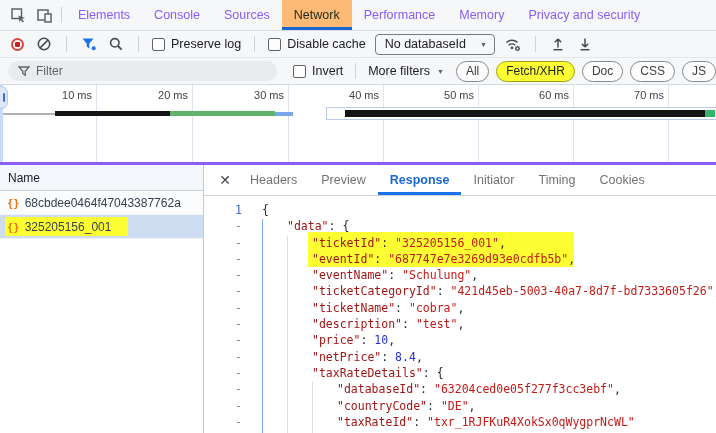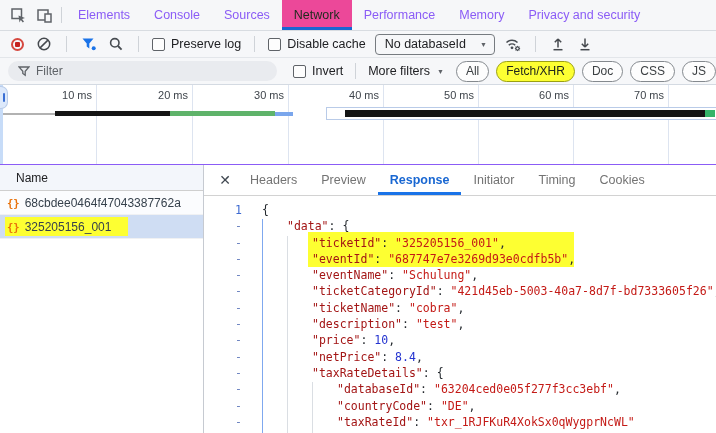--- a/index.html
+++ b/index.html
@@ -8,21 +8,21 @@
     width:716px; height:433px; position:relative; overflow:hidden;
     font-family:"Liberation Sans", sans-serif; font-size:12px; color:#202124;
     background:#fff; border:0;
   }
   
   .main-tabbar { height:31px; background:#f6f7f9; border-bottom:1px solid #d8dce1;
     display:flex; align-items:stretch; padding-left:5px; overflow:hidden; }
   .tool-icon { display:flex; align-items:center; justify-content:center; width:26px; height:100%; }
   .vdiv { width:1px; height:16px; background:#cfd3d8; align-self:center; margin:0 4px; }
   .tab { display:flex; align-items:center; padding:0 12px; font-size:12.5px; color:#8b5cf6; white-space:nowrap; }
-  .tab.hl-tab { background:#ec4899; box-shadow: inset 0 -3px 0 #1766d1; color:#1d2b1d; }
+  .tab.hl-tab { background:#fdba74; box-shadow: inset 0 -3px 0 #1766d1; color:#1d2b1d; }
   
   .net-toolbar { height:27px; background:#f6f7f9; border-bottom:1px solid #e3e6ea;
     display:flex; align-items:center; padding:0 8px; gap:9px; overflow:hidden; }
   .icon-btn { display:flex; align-items:center; justify-content:center; width:18px; height:18px; }
   .rec-ring { width:13px; height:13px; border:2px solid #d5483f; border-radius:50%;
     display:flex; align-items:center; justify-content:center; }
   .rec-core { width:5px; height:5px; background:#c5221f; border-radius:1px; }
   .chk-row { display:flex; align-items:center; gap:6px; white-space:nowrap; color:#202124; font-size:12.5px; }
   .chk { width:13px; height:13px; border:1.5px solid #5f6368; border-radius:2px; background:#fdfdfd; }
   .select-box { display:flex; align-items:center; gap:14px; border:1px solid #767b80; border-radius:4px;
@@ -36,36 +36,36 @@
   .filter-input input { border:none; outline:none; background:transparent; font-family:"Liberation Sans",sans-serif;
     font-size:12px; color:#202124; width:100%; }
   .filter-input input::placeholder { color:#5f6368; }
   .spacer { flex:1; }
   .mf { display:flex; align-items:center; gap:7px; white-space:nowrap; font-size:12.5px; color:#202124; }
   .chips { display:flex; align-items:center; gap:7px; margin-left:4px; }
   .chip { border:1px solid #84898e; border-radius:13px; background:#fdfdfd; padding:2.5px 9px;
     font-size:12px; color:#3c4043; white-space:nowrap; }
   .chip.hl-chip { background:#fdff32; border-color:#9aa012; color:#20261c; }
   
-  .overview { height:80px; position:relative; background:#fff; border-bottom:1px solid #8b5cf6; overflow:hidden; }
+  .overview { height:80px; position:relative; background:#fff; border-bottom:3px solid #8b5cf6; overflow:hidden; }
   .gridline { position:absolute; top:0; bottom:0; width:1px; background:#dde4f0; }
   .tick { position:absolute; top:4px; width:60px; text-align:right; font-size:11px; color:#3f454c; }
   .ov-handle-strip { position:absolute; left:0; top:0; bottom:0; width:3px; background:#c7dcf8; }
   .ov-handle { position:absolute; left:0; top:1px; width:8px; height:23px; background:#dde9fb;
     border:1px solid #b9cbe8; border-left:none; border-radius:0 7px 7px 0;
     display:flex; align-items:center; justify-content:center; }
   .ov-handle-tick { width:2px; height:9px; background:#3b6fd4; border-radius:1px; }
   .seg { position:absolute; }
   .wf-box { position:absolute; left:326px; top:22px; width:392px; height:13px;
     border:1px solid #b9cbe8; background:#fff; }
   
   .panels { display:flex; height:268px; }
   .left-panel { width:204px; border-right:1px solid #c6cad1; display:flex; flex-direction:column; background:#fff; }
   .list-header { height:26px; background:#f3f6fb; border-bottom:1px solid #cfcfcf;
-    display:flex; align-items:center; padding-left:16px; font-size:12px; color:#202124; }
+    display:flex; align-items:center; padding-left:8px; font-size:12px; color:#202124; }
   .req-row { height:24px; display:flex; align-items:center; padding-left:5px; font-size:12px;
     color:#36414c; border-bottom:1px solid #f0f1f3; background:#fbfcfe; white-space:nowrap; overflow:hidden; }
   .req-row.selected { background:#cfddf3; }
   .hl-wrap { display:flex; align-items:center; height:19px; background:#fdff32; padding:0 17px 0 2px; gap:5px; }
   .plain-wrap { display:flex; align-items:center; gap:5px; padding-left:2px; }
   .json-icon { font-family:"DejaVu Sans Mono", monospace; font-weight:bold; font-size:10.5px; color:#e8710a; }
   .right-panel { flex:1; display:flex; flex-direction:column; background:#fff; overflow:hidden; }
   .detail-tabbar { height:31px; border-bottom:1px solid #d2d2d2; display:flex; align-items:stretch;
     padding-left:8px; background:#fff; }
   .close-x { display:flex; align-items:center; justify-content:center; width:26px; font-size:14px; color:#3f4750; }

